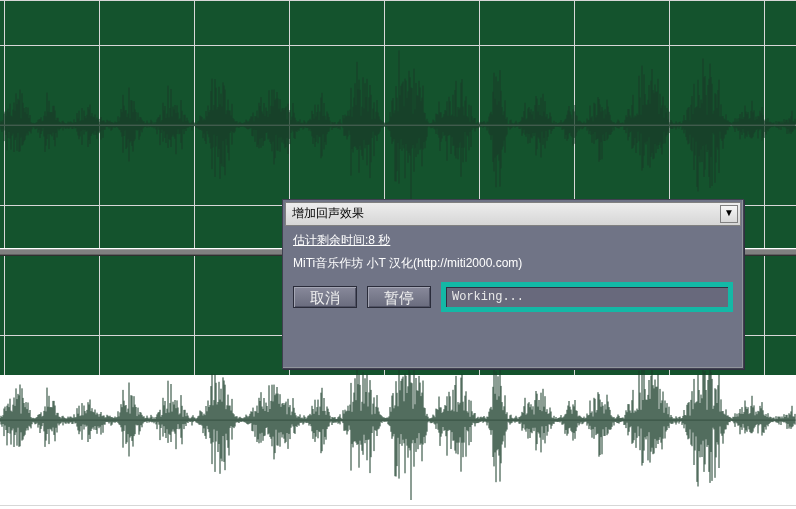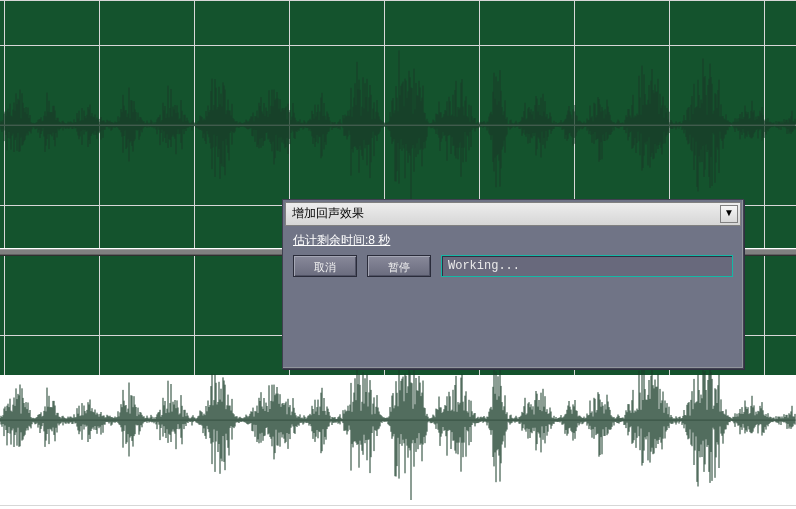--- a/index.html
+++ b/index.html
@@ -136,26 +136,26 @@
     width: 64px;
     height: 22px;
     background: linear-gradient(#88899a, #6a6c7e);
     border: 1px solid #2a2c3a;
     box-shadow: inset 1px 1px 0 #a4a6b4, inset -1px -1px 0 #505264;
     color: #f0f0f0;
     text-align: center;
     line-height: 20px;
     cursor: pointer;
     font-family: inherit;
-    font-size: 11px;
+    font-size: 15px;
   }
   .status-box {
     flex: 1;
     height: 20px;
-    border: 1px solid #14b8a6;
+    border: 5px solid #14b8a6;
     box-shadow: inset 1px 1px 0 #303042;
     background: #68697c;
     color: #eaeaea;
     line-height: 20px;
     padding-left: 6px;
     font-family: "Courier New", monospace;
     font-size: 12px;
   }
 </style>
 </head>
@@ -1790,20 +1790,21 @@
       </g>
   </svg>
 
   <div class="dialog">
     <div class="dlg-title">
       <span>增加回声效果</span>
       <div class="dropdown-icon">▼</div>
     </div>
     <div class="dlg-body">
       <div class="eta">估计剩余时间:8 秒</div>
+      <div class="credit">MiTi音乐作坊 小T 汉化(http://miti2000.com)</div>
       <div class="button-row">
         <button class="btn">取消</button>
         <button class="btn">暂停</button>
         <div class="status-box">Working...</div>
       </div>
     </div>
   </div>
 
 </div>
 

